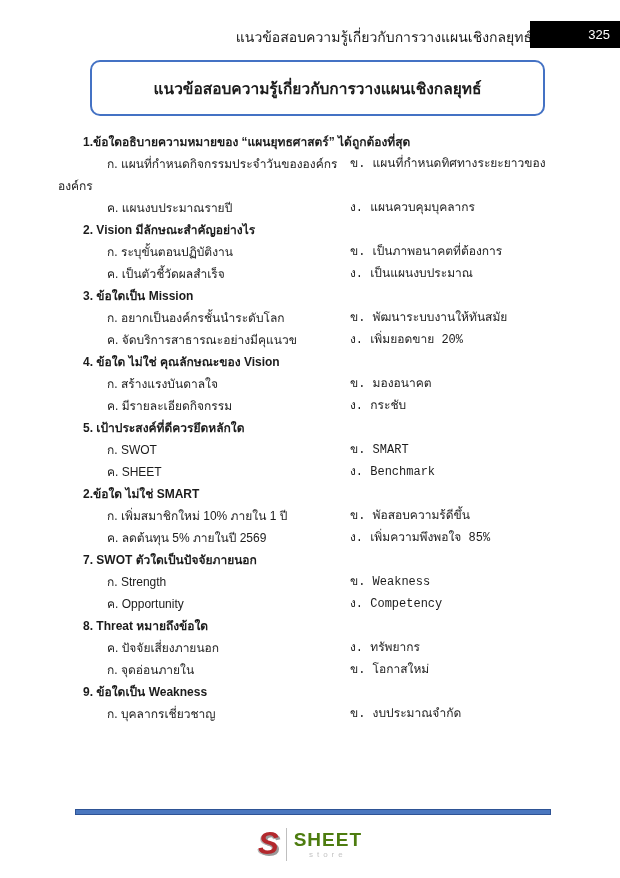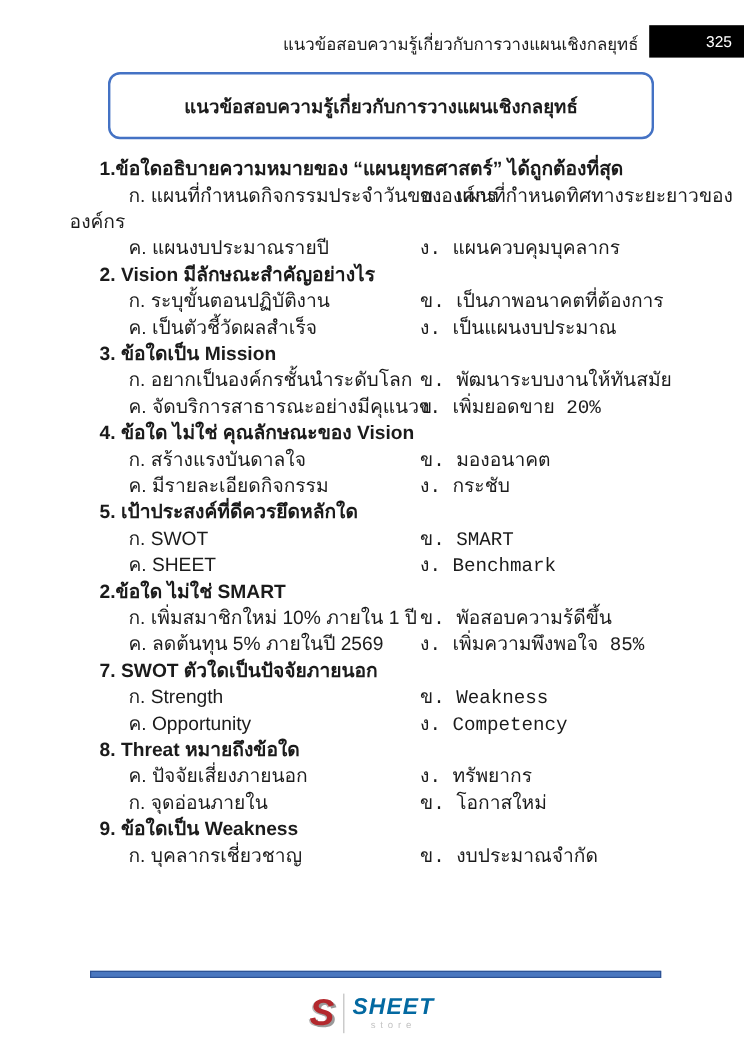--- a/index.html
+++ b/index.html
@@ -23,21 +23,21 @@
     top: 26px;
     right: 88px;
     font-size: 14px;
     white-space: nowrap;
     color: #1b1b1b;
   }
   .pagenum-box {
     position: absolute;
     top: 21px;
     right: 0;
-    width: 79px;
+    width: 90px;
     height: 27px;
     background: #000000;
     color: #ffffff;
     font-size: 13px;
     display: flex;
     align-items: center;
     justify-content: flex-end;
     padding-right: 10px;
   }
 
@@ -59,21 +59,21 @@
     font-size: 15.5px;
     white-space: nowrap;
   }
 
   
   .questions {
     position: absolute;
     top: 131px;
     left: 58px;
     right: 12px;
-    font-size: 16px;
+    font-size: 12px;
     line-height: 22px;
   }
   .q-title {
     font-weight: bold;
     padding-left: 25px;
     white-space: nowrap;
   }
   .q-row {
     display: flex;
     padding-left: 49px;
@@ -122,24 +122,23 @@
   }
   .brand-divider {
     width: 1px;
     height: 33px;
     background: #bfbfbf;
   }
   .brand-text { display: flex; flex-direction: column; }
   .brand-name {
     font-size: 19px;
     font-weight: bold;
-    color: #0369a1;
+    color: #4d7c0f;
     letter-spacing: 1px;
     line-height: 20px;
-    font-style: italic;
   }
   .brand-sub {
     font-size: 8px;
     color: #c4c4c4;
     letter-spacing: 4px;
     line-height: 9px;
     text-align: center;
   }
 </style>
 </head>

